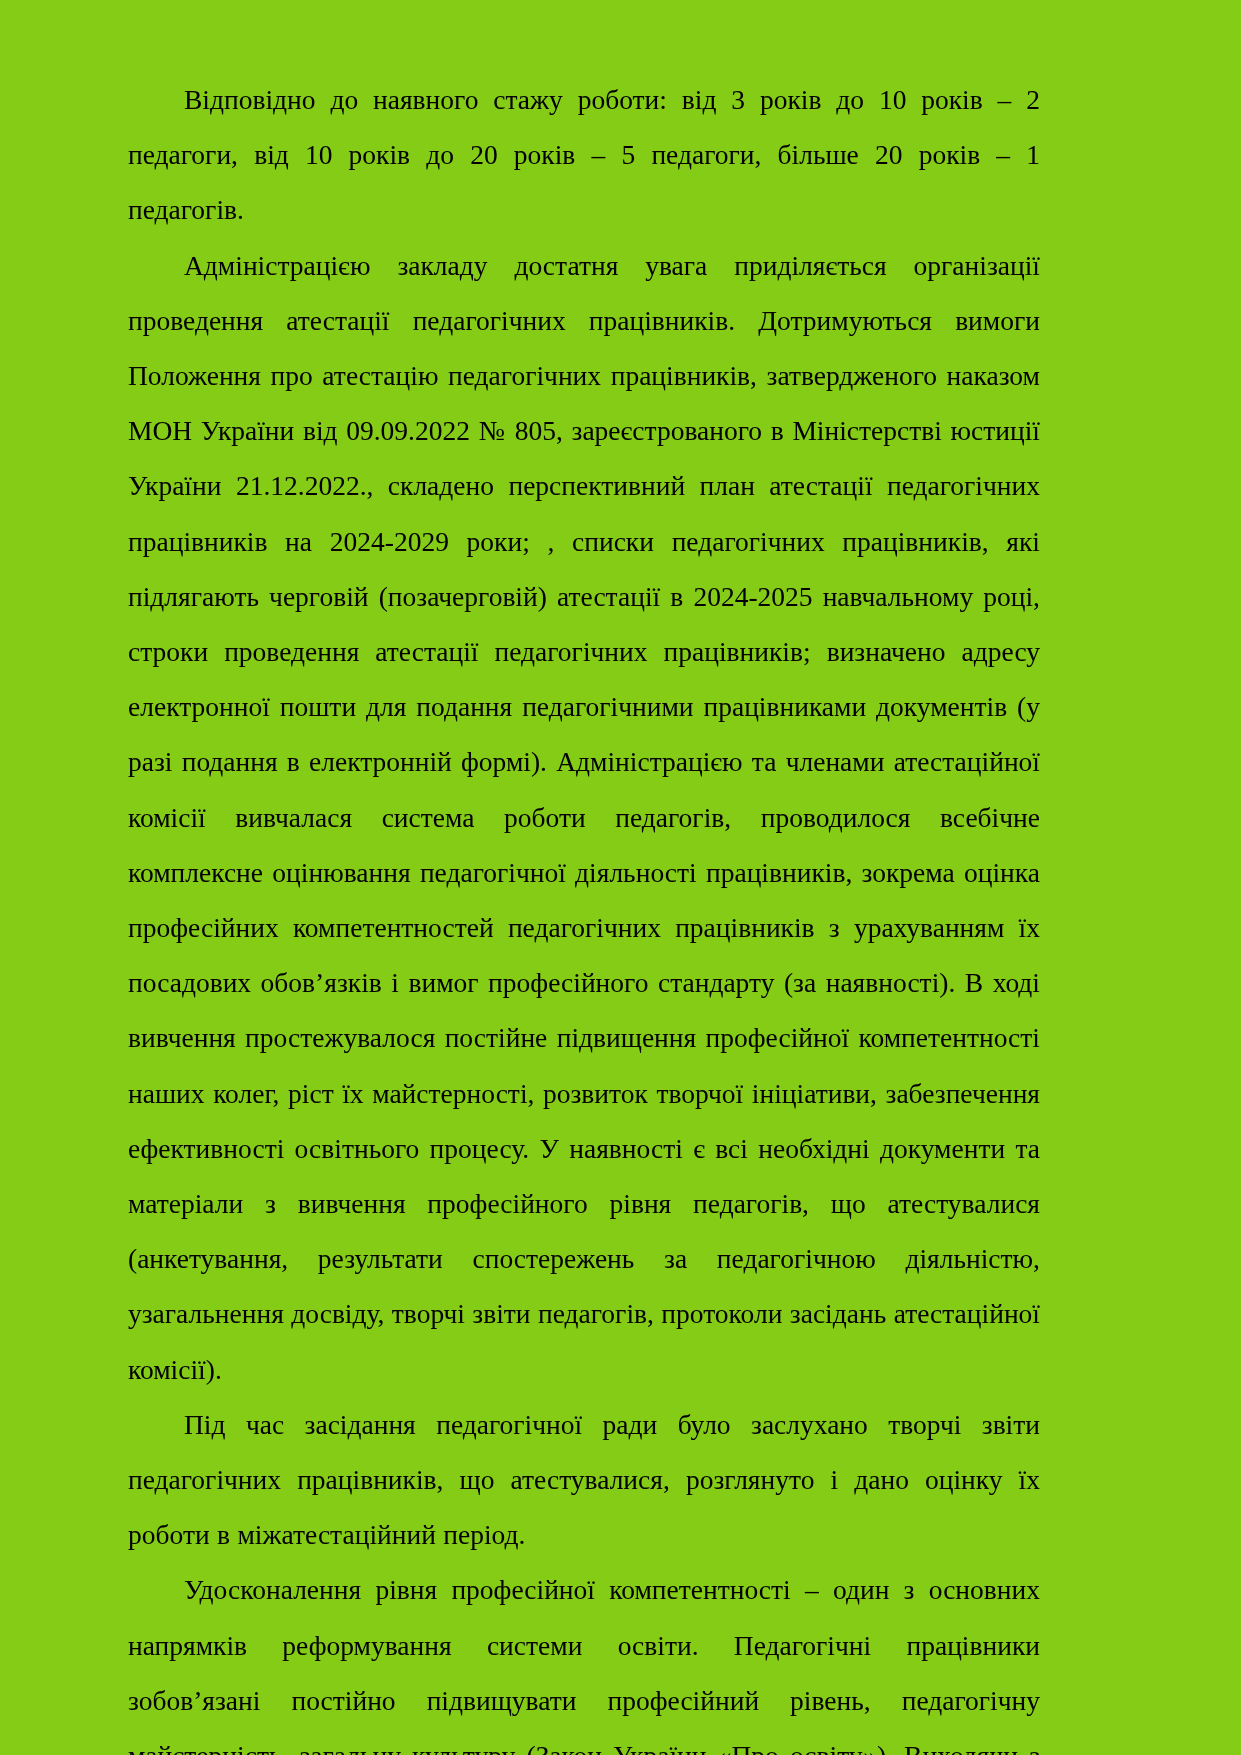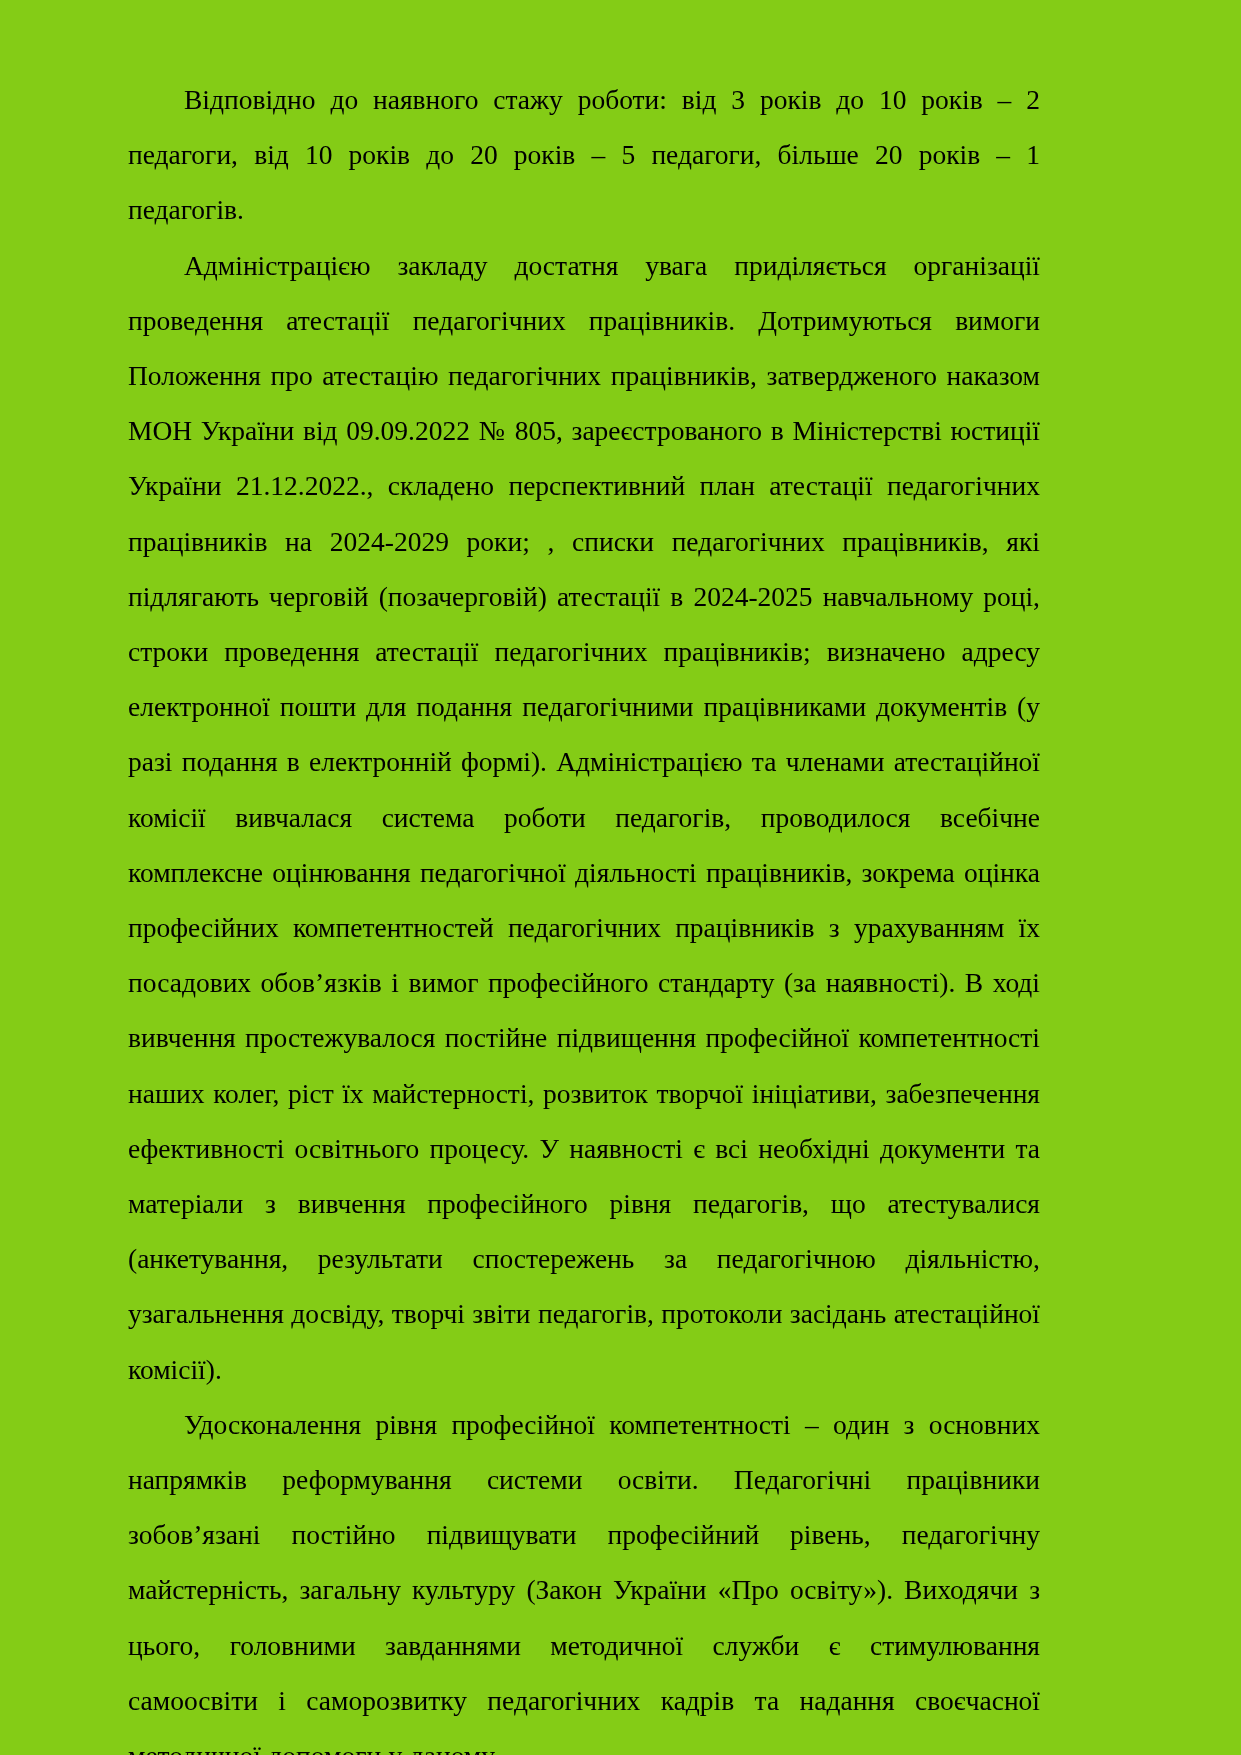--- a/index.html
+++ b/index.html
@@ -39,15 +39,16 @@
     text-align: justify;
   }
 </style>
 </head>
 <body>
 
 <div class="page">
   <div class="text-body">
     <p class="para">Відповідно до наявного стажу роботи:  від 3 років до 10 років – 2 педагоги, від 10 років до 20 років – 5 педагоги, більше 20 років – 1 педагогів.</p>
     <p class="para">Адміністрацією закладу достатня увага приділяється організації проведення атестації педагогічних працівників. Дотримуються вимоги Положення про атестацію педагогічних працівників, затвердженого наказом МОН України від 09.09.2022 № 805, зареєстрованого в Міністерстві юстиції України 21.12.2022., складено перспективний план атестації педагогічних  працівників на 2024-2029 роки; , списки педагогічних працівників, які підлягають черговій (позачерговій) атестації в 2024-2025 навчальному році, строки проведення атестації педагогічних працівників; визначено адресу електронної пошти для подання педагогічними працівниками документів (у разі подання в електронній формі). Адміністрацією та членами атестаційної комісії вивчалася система роботи педагогів, проводилося всебічне комплексне оцінювання педагогічної діяльності працівників, зокрема оцінка професійних компетентностей педагогічних працівників з урахуванням їх посадових обов’язків і вимог професійного стандарту (за наявності). В ході вивчення простежувалося постійне підвищення професійної компетентності наших колег, ріст їх майстерності, розвиток творчої ініціативи, забезпечення ефективності освітнього процесу. У наявності є всі необхідні документи та матеріали з вивчення професійного рівня педагогів, що атестувалися (анкетування, результати спостережень за педагогічною діяльністю, узагальнення досвіду, творчі звіти педагогів, протоколи засідань атестаційної комісії).</p>
+    <p class="para">Під час засідання педагогічної ради було заслухано творчі звіти педагогічних працівників, що атестувалися, розглянуто і дано оцінку їх роботи в міжатестаційний період.</p>
     <p class="para">Удосконалення рівня професійної компетентності – один з основних напрямків реформування системи освіти. Педагогічні працівники зобов’язані постійно підвищувати професійний рівень, педагогічну майстерність, загальну культуру (Закон України «Про освіту»). Виходячи з цього, головними завданнями методичної служби є стимулювання самоосвіти і саморозвитку педагогічних кадрів та надання своєчасної методичної допомоги у даному</p>
   </div>
 </div>
 
 </body></html>

